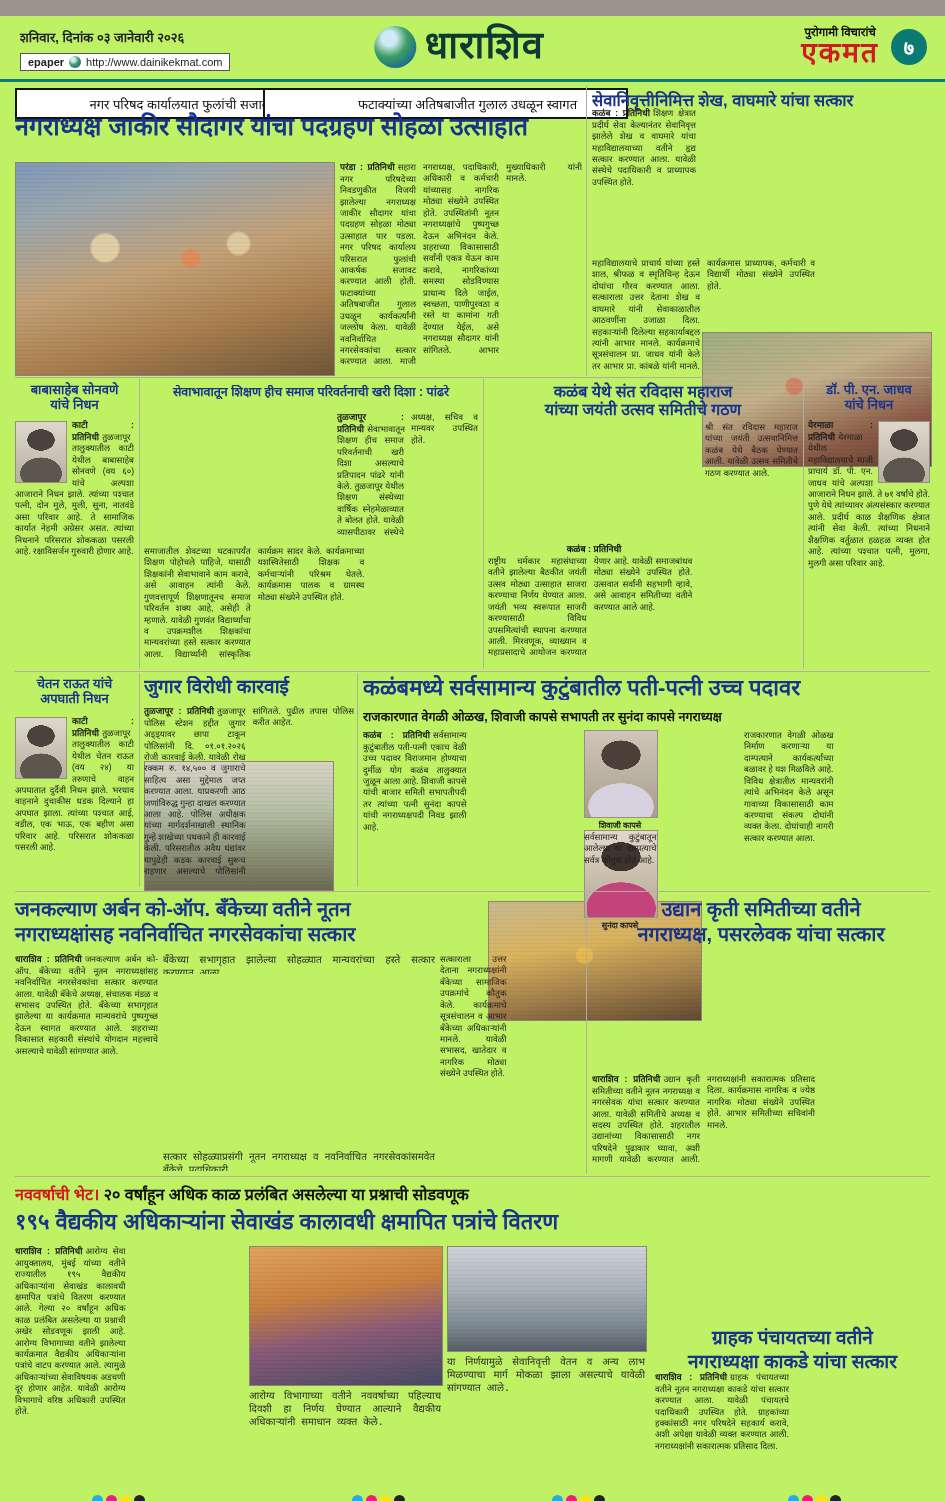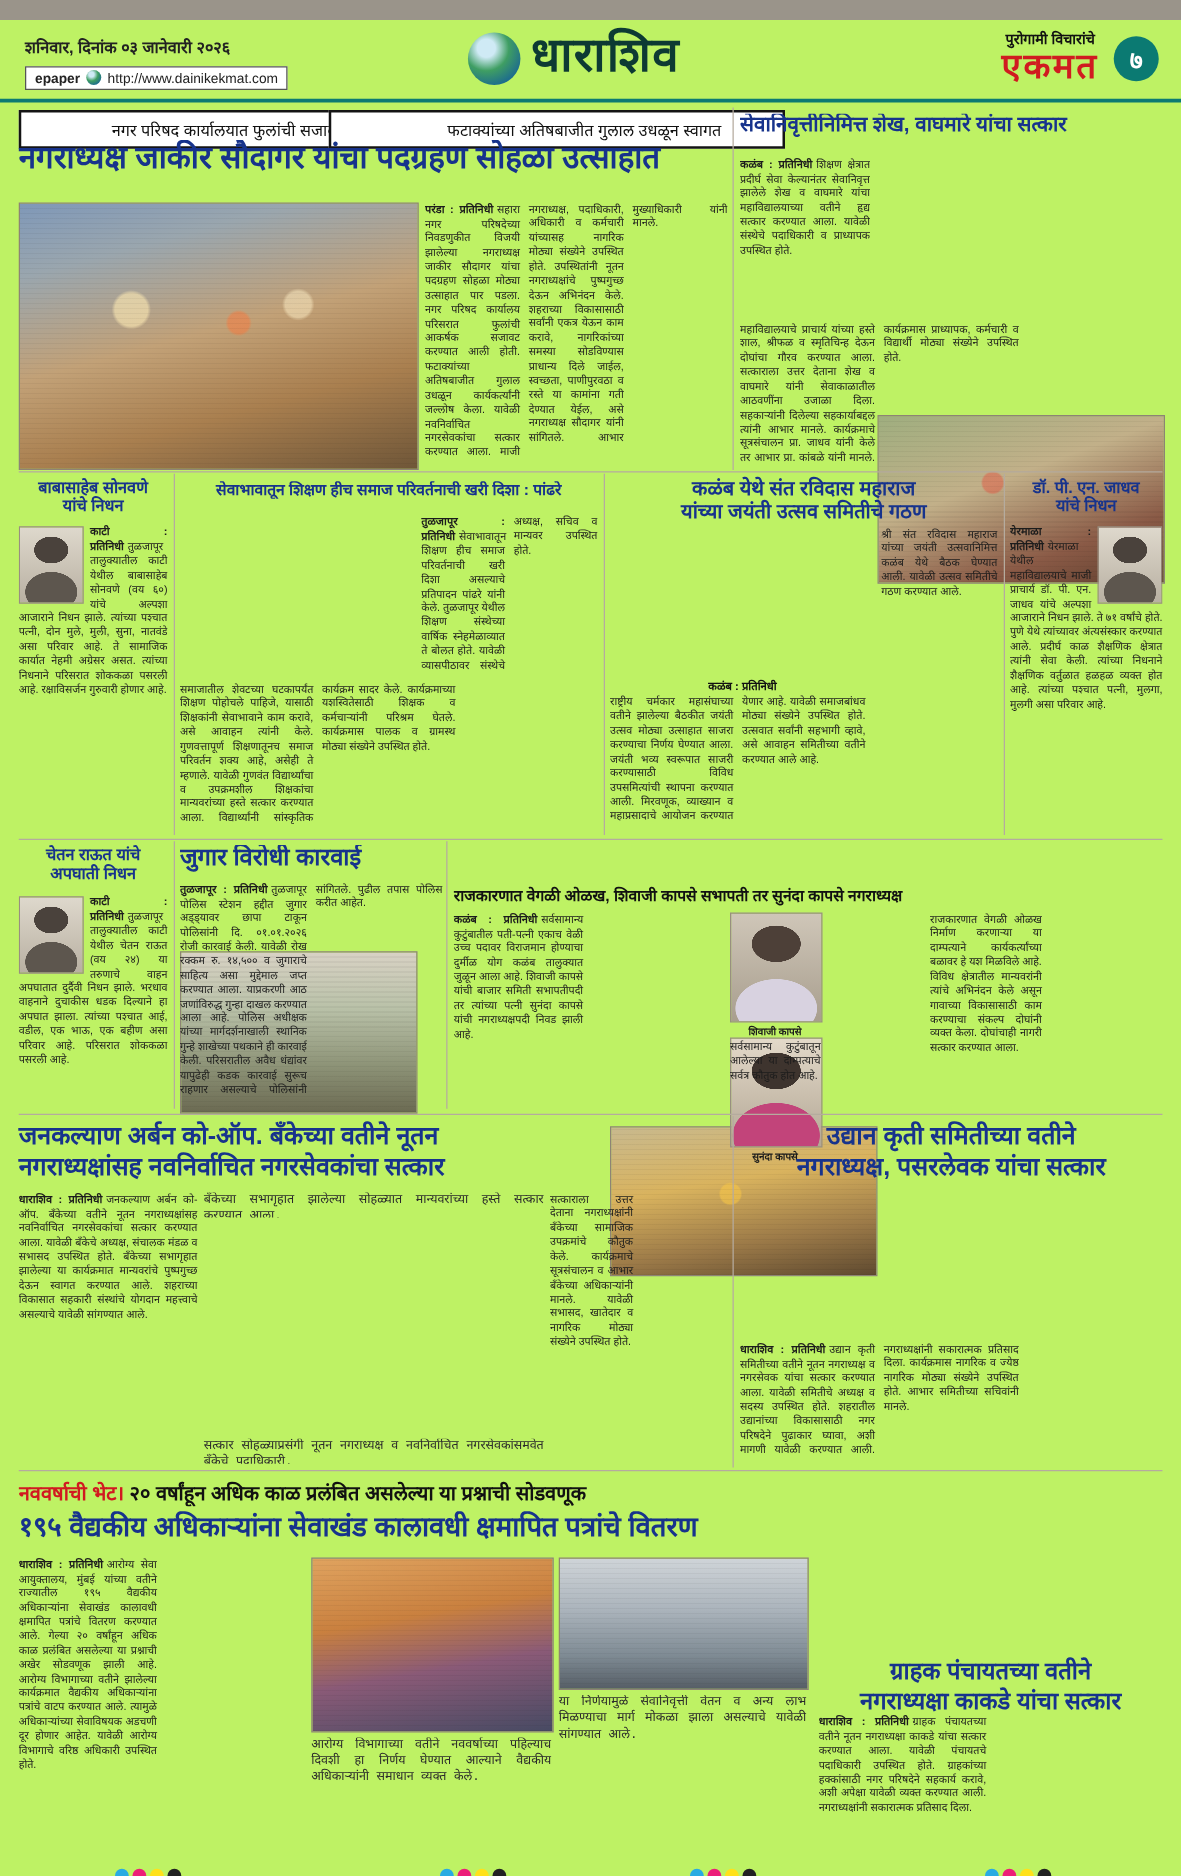--- a/index.html
+++ b/index.html
@@ -96,21 +96,21 @@
   <div class="abs kbox" style="left:15px;top:72px;width:243px;height:27px;">नगर परिषद कार्यालयात फुलांची सजावट</div>
   <div class="abs kbox" style="left:263px;top:72px;width:317px;height:27px;">फटाक्यांच्या अतिषबाजीत गुलाल उधळून स्वागत</div>
   <div class="abs hl nowrap" style="left:15px;top:96px;width:570px;font-size:25px;">नगराध्यक्ष जाकीर सौदागर यांचा पदग्रहण सोहळा उत्साहात</div>
   <div class="abs photo ph-a" style="left:15px;top:146px;width:318px;height:212px;"></div>
   <div class="abs mc mc3" style="left:340px;top:146px;width:242px;height:212px;">
     <b class="byline">परंडा : प्रतिनिधी</b><span>सहारा नगर परिषदेच्या निवडणुकीत विजयी झालेल्या नगराध्यक्ष जाकीर सौदागर यांचा पदग्रहण सोहळा मोठ्या उत्साहात पार पडला. नगर परिषद कार्यालय परिसरात फुलांची आकर्षक सजावट करण्यात आली होती. फटाक्यांच्या अतिषबाजीत गुलाल उधळून कार्यकर्त्यांनी जल्लोष केला. यावेळी नवनिर्वाचित नगरसेवकांचा सत्कार करण्यात आला. माजी नगराध्यक्ष, पदाधिकारी, अधिकारी व कर्मचारी यांच्यासह नागरिक मोठ्या संख्येने उपस्थित होते. उपस्थितांनी नूतन नगराध्यक्षांचे पुष्पगुच्छ देऊन अभिनंदन केले. शहराच्या विकासासाठी सर्वांनी एकत्र येऊन काम करावे, नागरिकांच्या समस्या सोडविण्यास प्राधान्य दिले जाईल, स्वच्छता, पाणीपुरवठा व रस्ते या कामांना गती देण्यात येईल, असे नगराध्यक्ष सौदागर यांनी सांगितले. आभार मुख्याधिकारी यांनी मानले.</span>
   </div>
 
   <div class="abs vrule" style="left:586px;top:70px;height:290px;"></div>
   <div class="abs hl nowrap" style="left:592px;top:75px;width:338px;font-size:16.5px;">सेवानिवृत्तीनिमित्त शेख, वाघमारे यांचा सत्कार</div>
-  <div class="abs scol" style="left:592px;top:110px;width:104px;height:133px;">
+  <div class="abs scol" style="left:592px;top:92px;width:104px;height:133px;">
     <b class="byline">कळंब : प्रतिनिधी</b><span>शिक्षण क्षेत्रात प्रदीर्घ सेवा केल्यानंतर सेवानिवृत्त झालेले शेख व वाघमारे यांचा महाविद्यालयाच्या वतीने हृद्य सत्कार करण्यात आला. यावेळी संस्थेचे पदाधिकारी व प्राध्यापक उपस्थित होते.</span>
   </div>
   <div class="abs photo ph-b" style="left:702px;top:102px;width:228px;height:133px;"></div>
   <div class="abs mc mc3" style="left:592px;top:242px;width:338px;height:116px;">महाविद्यालयाचे प्राचार्य यांच्या हस्ते शाल, श्रीफळ व स्मृतिचिन्ह देऊन दोघांचा गौरव करण्यात आला. सत्काराला उत्तर देताना शेख व वाघमारे यांनी सेवाकाळातील आठवणींना उजाळा दिला. सहकाऱ्यांनी दिलेल्या सहकार्याबद्दल त्यांनी आभार मानले. कार्यक्रमाचे सूत्रसंचालन प्रा. जाधव यांनी केले तर आभार प्रा. कांबळे यांनी मानले. कार्यक्रमास प्राध्यापक, कर्मचारी व विद्यार्थी मोठ्या संख्येने उपस्थित होते.</div>
 
   <div class="abs hrule" style="left:15px;top:361px;width:915px;"></div>
 
   <div class="abs hl pre ctr" style="left:15px;top:367px;width:119px;font-size:13px;">बाबासाहेब सोनवणे
 यांचे निधन</div>
   <div class="abs scol" style="left:15px;top:404px;width:119px;height:246px;">
@@ -151,20 +151,21 @@
     <b class="byline">काटी : प्रतिनिधी</b><span>तुळजापूर तालुक्यातील काटी येथील चेतन राऊत (वय २४) या तरुणाचे वाहन अपघातात दुर्दैवी निधन झाले. भरधाव वाहनाने दुचाकीस धडक दिल्याने हा अपघात झाला. त्यांच्या पश्चात आई, वडील, एक भाऊ, एक बहीण असा परिवार आहे. परिसरात शोककळा पसरली आहे.</span>
   </div>
   <div class="abs vrule" style="left:139px;top:657px;height:214px;"></div>
 
   <div class="abs hl nowrap" style="left:144px;top:660px;width:210px;font-size:19px;">जुगार विरोधी कारवाई</div>
   <div class="abs mc mc2" style="left:144px;top:690px;width:210px;height:180px;">
     <b class="byline">तुळजापूर : प्रतिनिधी</b><span>तुळजापूर पोलिस स्टेशन हद्दीत जुगार अड्ड्यावर छापा टाकून पोलिसांनी दि. ०१.०१.२०२६ रोजी कारवाई केली. यावेळी रोख रक्कम रु. १४,५०० व जुगाराचे साहित्य असा मुद्देमाल जप्त करण्यात आला. याप्रकरणी आठ जणांविरुद्ध गुन्हा दाखल करण्यात आला आहे. पोलिस अधीक्षक यांच्या मार्गदर्शनाखाली स्थानिक गुन्हे शाखेच्या पथकाने ही कारवाई केली. परिसरातील अवैध धंद्यांवर यापुढेही कडक कारवाई सुरूच राहणार असल्याचे पोलिसांनी सांगितले. पुढील तपास पोलिस करीत आहेत.</span>
   </div>
   <div class="abs vrule" style="left:357px;top:657px;height:214px;"></div>
 
+  <div class="abs hl nowrap" style="left:363px;top:659px;width:566px;font-size:22px;">कळंबमध्ये सर्वसामान्य कुटुंबातील पती-पत्नी उच्च पदावर</div>
   <div class="abs subhead nowrap" style="left:363px;top:692px;width:566px;font-size:12.5px;">राजकारणात वेगळी ओळख, शिवाजी कापसे सभापती तर सुनंदा कापसे नगराध्यक्ष</div>
   <div class="abs mc mc2" style="left:363px;top:714px;width:214px;height:156px;">
     <b class="byline">कळंब : प्रतिनिधी</b><span>सर्वसामान्य कुटुंबातील पती-पत्नी एकाच वेळी उच्च पदावर विराजमान होण्याचा दुर्मीळ योग कळंब तालुक्यात जुळून आला आहे. शिवाजी कापसे यांची बाजार समिती सभापतीपदी तर त्यांच्या पत्नी सुनंदा कापसे यांची नगराध्यक्षपदी निवड झाली आहे.</span>
   </div>
   <div class="abs" style="left:584px;top:714px;width:156px;">
     <span class="pwrap"><span class="port2 m" style="display:block;"></span><span class="pname" style="display:block;">शिवाजी कापसे</span></span>
     <span class="pwrap"><span class="port2 f" style="display:block;"></span><span class="pname" style="display:block;">सुनंदा कापसे</span></span>
   </div>
   <div class="abs mc mc2" style="left:584px;top:816px;width:152px;height:54px;">सर्वसामान्य कुटुंबातून आलेल्या या दाम्पत्याचे सर्वत्र कौतुक होत आहे.</div>
   <div class="abs mc mc2" style="left:744px;top:714px;width:186px;height:156px;">राजकारणात वेगळी ओळख निर्माण करणाऱ्या या दाम्पत्याने कार्यकर्त्यांच्या बळावर हे यश मिळविले आहे. विविध क्षेत्रातील मान्यवरांनी त्यांचे अभिनंदन केले असून गावाच्या विकासासाठी काम करण्याचा संकल्प दोघांनी व्यक्त केला. दोघांचाही नागरी सत्कार करण्यात आला.</div>

